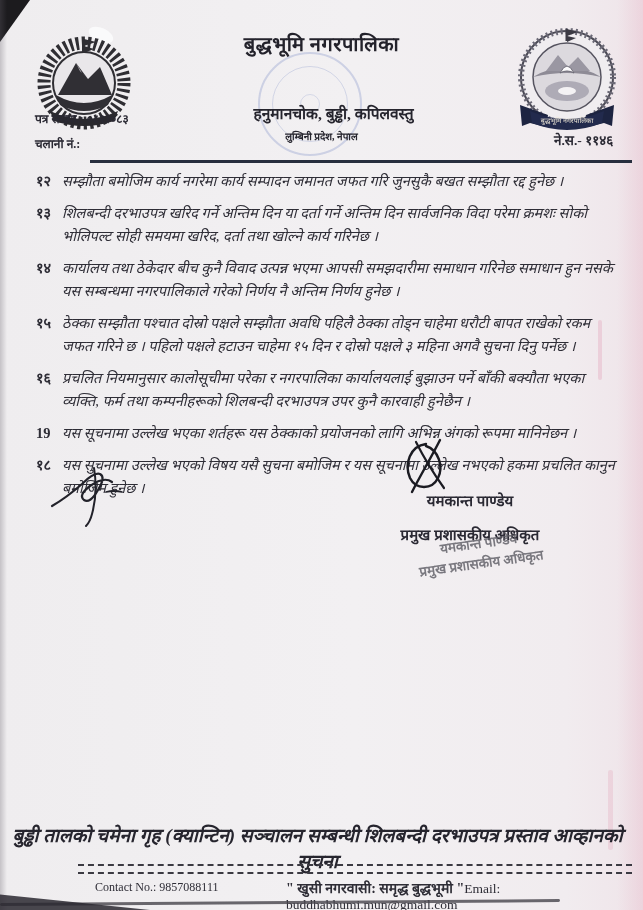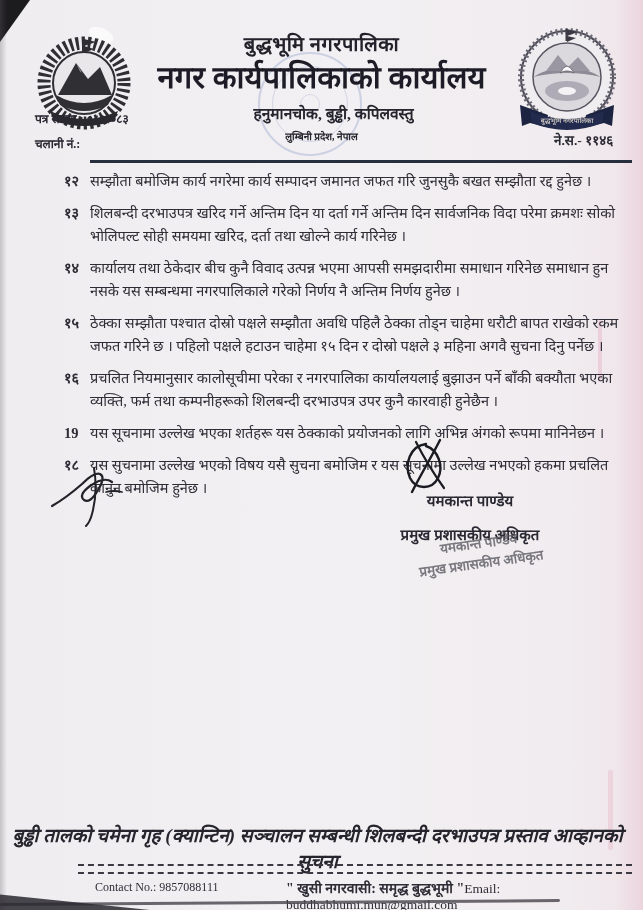--- a/index.html
+++ b/index.html
@@ -44,22 +44,22 @@
   .wm-stamp{position:absolute;left:258px;top:52px;width:100px;height:100px;border-radius:50%;
     border:2px solid rgba(105,125,190,.45);opacity:.6;pointer-events:none;}
   .wm-stamp::before{content:"";position:absolute;inset:12px;border-radius:50%;
     border:1.5px solid rgba(105,125,190,.40);}
   .wm-stamp::after{content:"";position:absolute;inset:40px;border-radius:50%;
     border:1px solid rgba(105,125,190,.35);}
   
   .clauses{position:absolute;left:36px;top:170px;width:584px;color:#2e2d36;
     font-size:14.5px;line-height:23px;}
   .clause{display:flex;margin-bottom:9px;}
-  .clause .num{flex:0 0 26px;font-weight:bold;margin-left:28px;}
-  .clause .txt{flex:1;}
+  .clause .num{flex:0 0 26px;font-weight:bold;}
+  .clause .txt{flex:1;font-style:italic;}
   
   .sig-left{position:absolute;left:48px;top:462px;}
   .sig-right-scribble{position:absolute;left:396px;top:438px;}
   .sig-name{position:absolute;left:370px;top:490px;width:200px;text-align:center;
     font-size:15px;font-weight:bold;color:#2a2933;}
   .sig-title{position:absolute;left:355px;top:524px;width:230px;text-align:center;
     font-size:15px;font-weight:bold;color:#2a2933;}
   .stamp-text{position:absolute;left:360px;top:534px;width:240px;text-align:center;
     transform:rotate(-8deg);color:#5c5b63;opacity:.8;font-size:13.5px;font-weight:bold;line-height:20px;}
   
@@ -117,21 +117,20 @@
       <rect x="57.5" y="2" width="2" height="12" fill="#3b3a44"></rect>
       <polygon points="59,2 70,5 59,9 68,11 59,15" fill="#3b3a44"></polygon>
       <path d="M12 78 L40 88 L38 100 L22 96 L14 99 Z" fill="#1d2441"></path>
       <path d="M106 78 L78 88 L80 100 L96 96 L104 99 Z" fill="#1d2441"></path>
       <path d="M22 84 Q59 100 96 84 L94 96 Q59 110 24 96 Z" fill="#222a4d"></path>
       <text x="59" y="96" text-anchor="middle" font-size="7" fill="#efe8d8">बुद्धभूमि नगरपालिका</text>
     </svg>
   </div>
 
   <div class="hdr-title1">बुद्धभूमि नगरपालिका</div>
-  <div class="hdr-title2">नगर कार्यपालिकाको कार्यालय</div>
   <div class="hdr-addr">हनुमानचोक, बुड्ढी, कपिलवस्तु</div>
   <div class="hdr-prov">लुम्बिनी प्रदेश, नेपाल</div>
 
   <div class="meta-left">
     <div><span>पत्र संख्या.:</span> <span>०८२।०८३</span></div>
     <div>चलानी नं.:</div>
   </div>
   <div class="meta-ref">ने.स.- ११४६</div>
 
   <div class="hdr-rule"></div>

